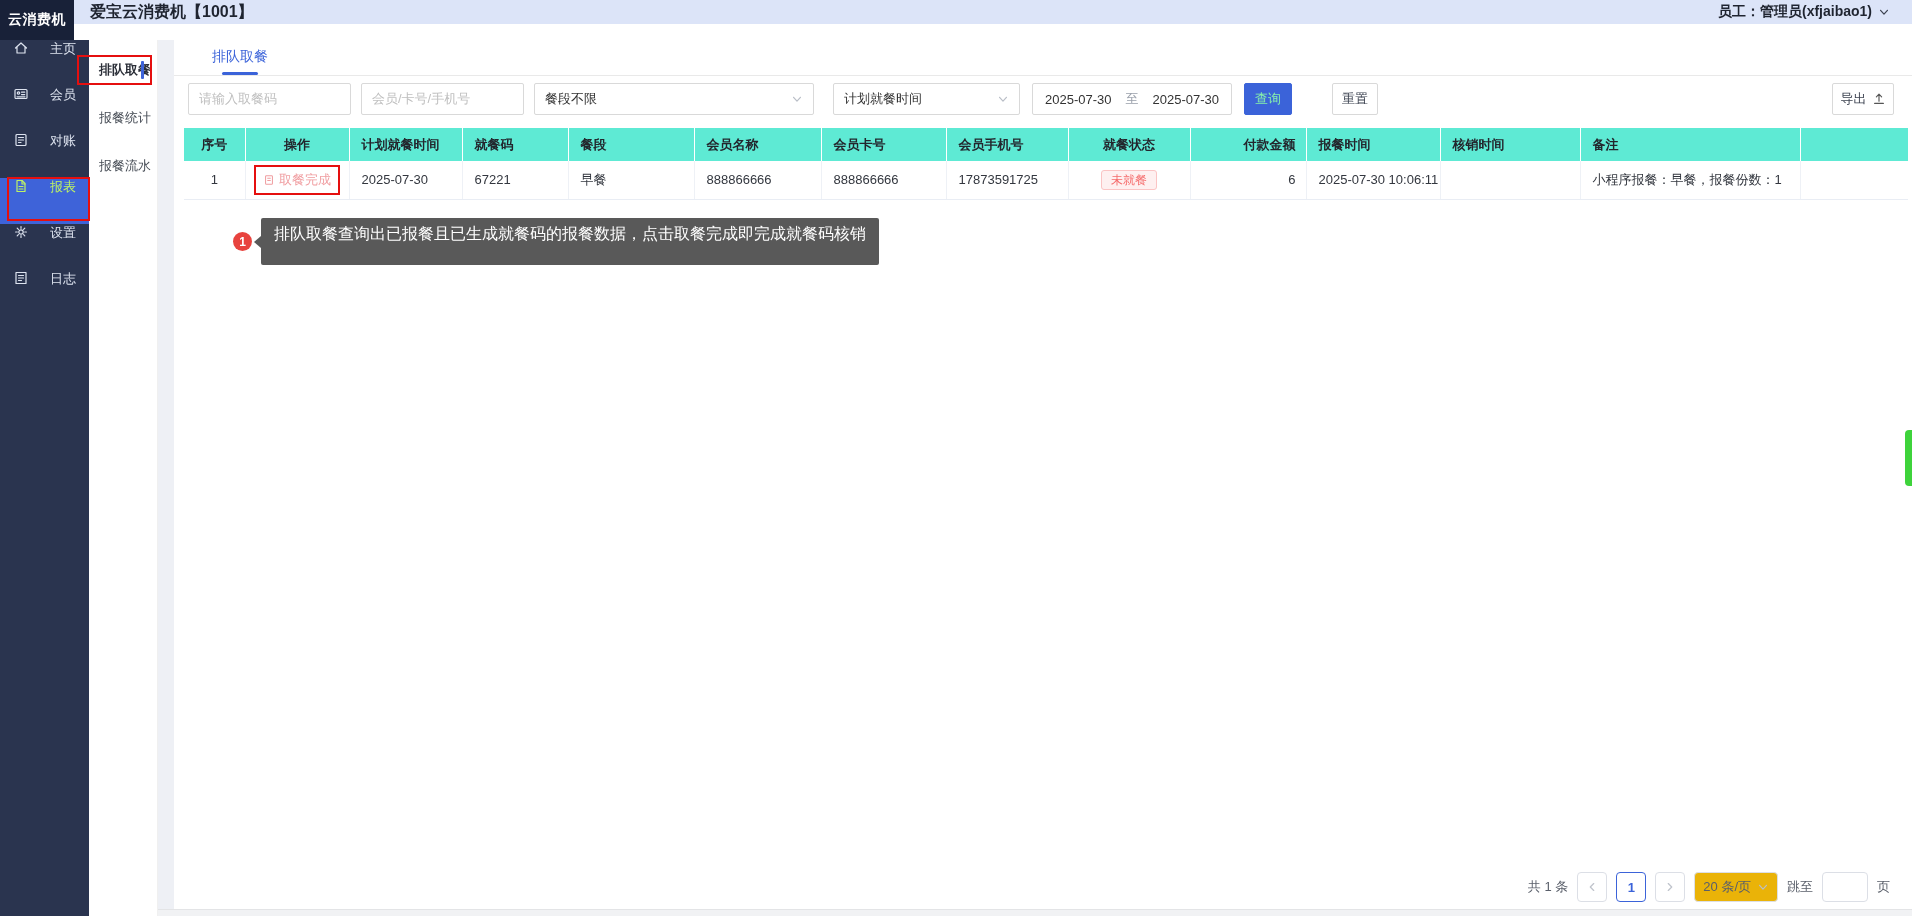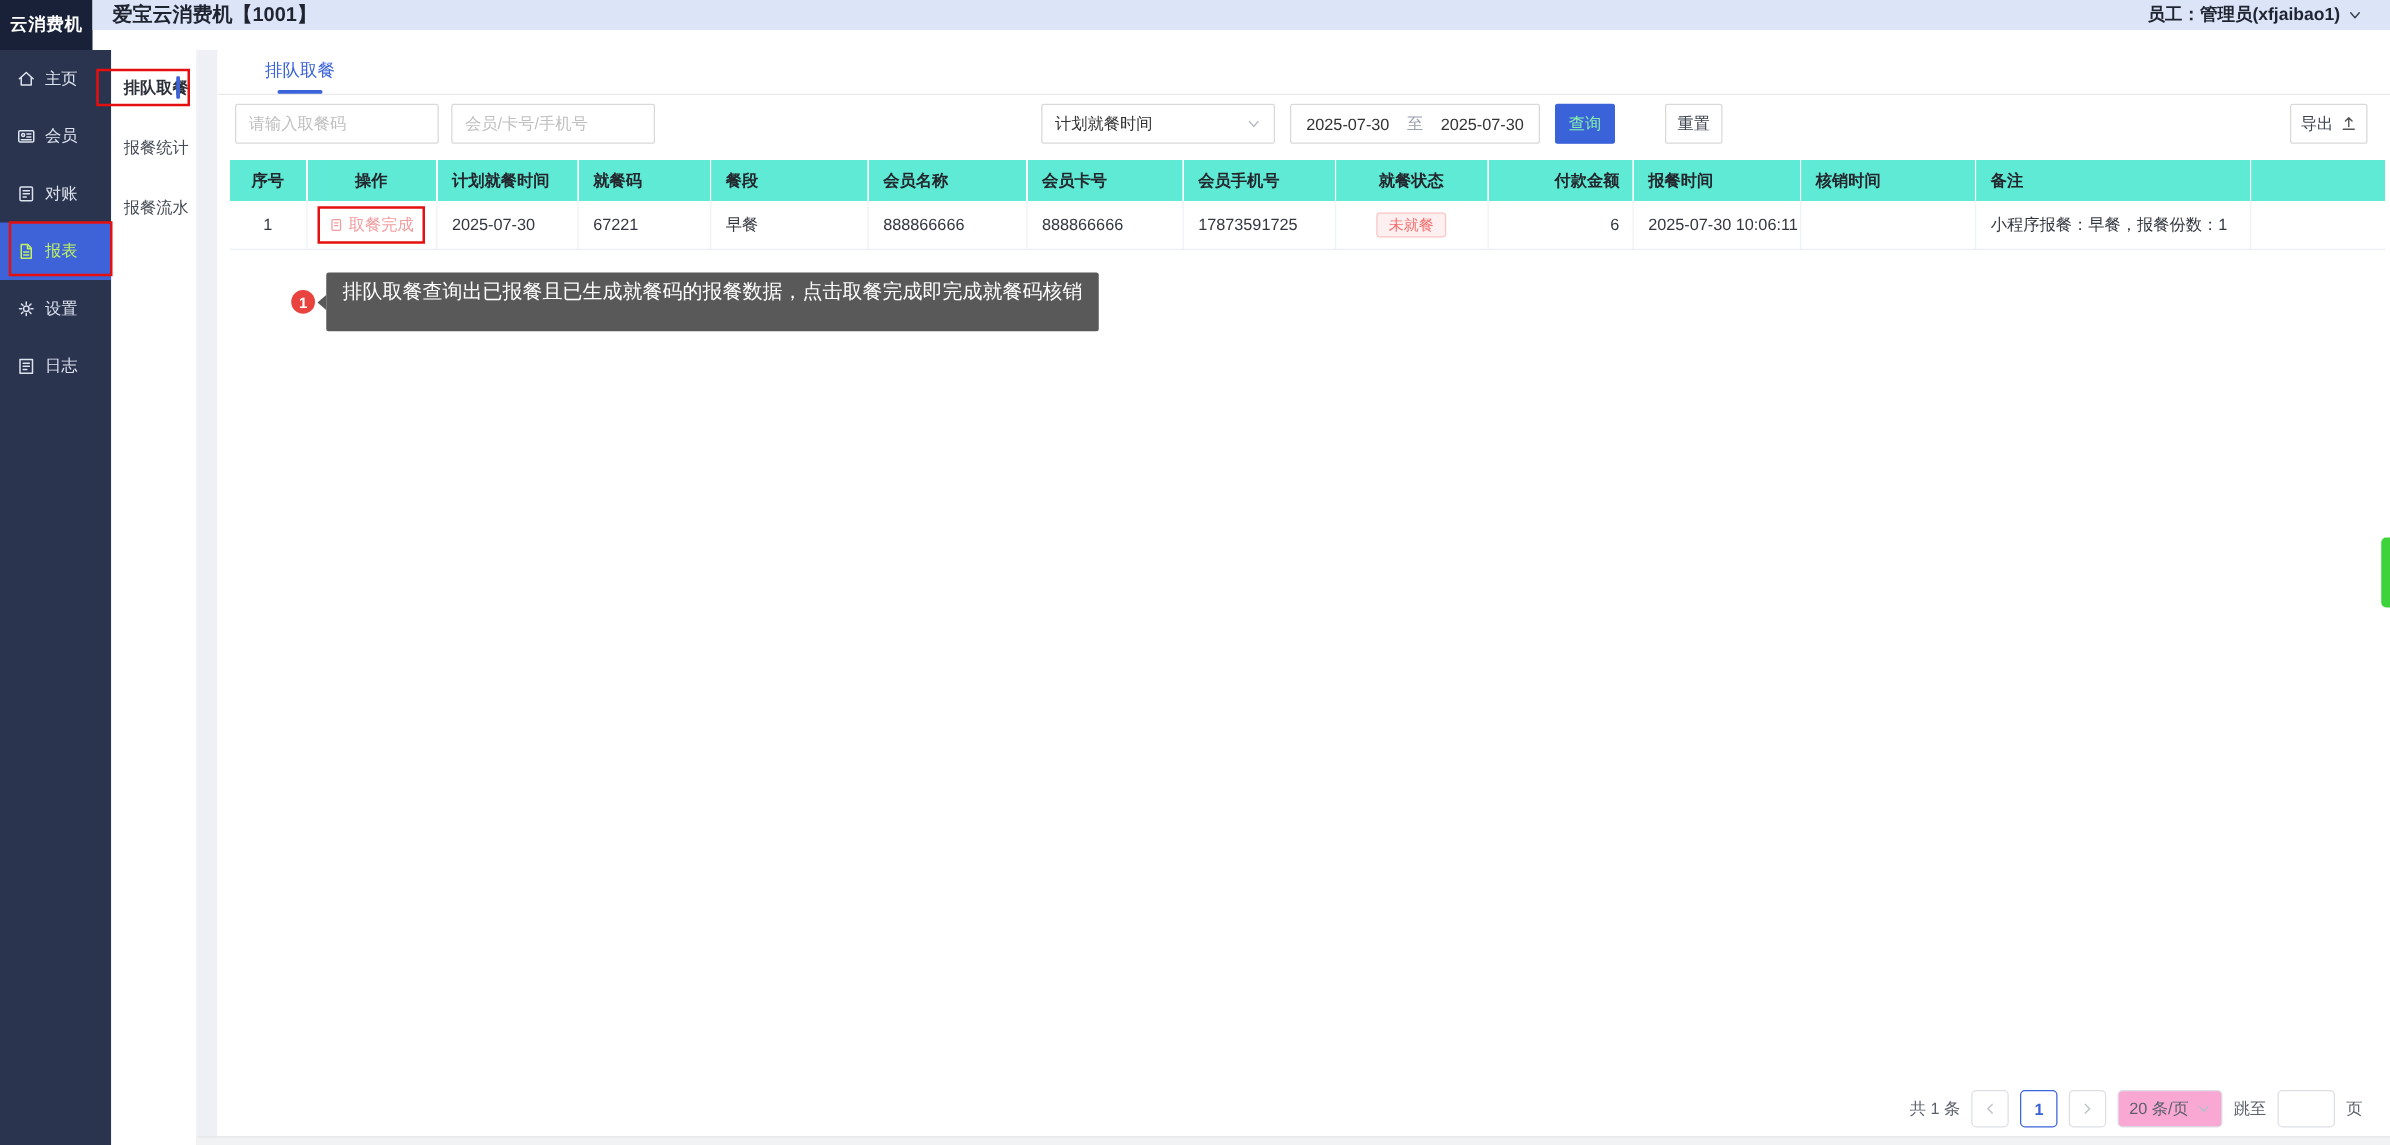--- a/index.html
+++ b/index.html
@@ -13,21 +13,21 @@
           font-size:14px; font-weight:bold; letter-spacing:.5px; }
   #topbar { left:74px; top:0; right:0; height:24px; background:#dce4f8;
             display:flex; align-items:center; padding:0 22px 0 16px; }
   #topbar .title { font-size:16px; font-weight:600; color:#1f2430; }
   #topbar .spacer { flex:1; }
   #topbar .user { font-size:14px; font-weight:700; color:#1f2430;
                   display:flex; align-items:center; gap:6px; }
 
   
   #sidebar { left:0; top:40px; width:89px; bottom:0; background:#2a344f; }
-  .side-item { height:46px; display:flex; align-items:center; gap:7px;
+  .side-item { height:46px; display:flex; align-items:flex-start; gap:21px;
                padding-left:13px; color:#dde3ef; font-size:13px; cursor:pointer; }
   .side-item svg { width:16px; height:16px; stroke:currentColor; fill:none;
                    stroke-width:1.2; stroke-linecap:round; stroke-linejoin:round; flex:0 0 auto; }
   .side-item.active { background:#3e63d9; color:#bef264; }
 
   
   .red-box { border:2px solid #e50f0f; pointer-events:none; z-index:30; }
 
   
   #submenu { left:89px; top:40px; width:69px; bottom:0; background:#fff;
@@ -99,21 +99,21 @@
 
   
   #pager { position:absolute; right:22px; bottom:14px; display:flex; align-items:center;
            gap:9px; font-size:13px; color:#5a5f6a; }
   .pg-box { width:30px; height:30px; border:1px solid #dcdfe6; border-radius:4px;
             background:#fff; display:flex; align-items:center; justify-content:center;
             cursor:pointer; }
   .pg-box svg { width:12px; height:12px; stroke:#c0c4cc; fill:none; stroke-width:1.5;
                 stroke-linecap:round; stroke-linejoin:round; }
   .pg-box.current { border-color:#3b63d9; color:#3b63d9; font-weight:700; }
-  .pg-size { height:30px; border:1px solid #dcdfe6; border-radius:4px; background:#f9a8d4;
+  .pg-size { height:30px; border:1px solid #dcdfe6; border-radius:4px; background:#eab308;
              display:flex; align-items:center; gap:6px; padding:0 8px; cursor:pointer; }
   .pg-jump-input { width:46px; height:30px; border:1px solid #dcdfe6; border-radius:4px;
                    background:#fff; }
 
   #bottom-strip { left:158px; right:0; bottom:0; height:7px; background:#f1f2f4;
                   border-top:1px solid #e3e4e6; }
   #green-widget { right:0; top:430px; width:7px; height:56px; background:#3ed33b;
                   border-radius:4px 0 0 4px; }
 </style>
 </head>
@@ -201,20 +201,28 @@
 
   <div id="tabbar">
     <span class="tab">排队取餐</span>
   </div>
 
   <div class="ctrl" style="left:14px; width:163px;">
     <span class="ph">请输入取餐码</span>
   </div>
   <div class="ctrl" style="left:187px; width:163px;">
     <span class="ph">会员/卡号/手机号</span>
+  </div>
+  <div class="ctrl" style="left:360px; width:280px;">
+    <span>餐段不限</span>
+    <span class="caret">
+      <svg viewBox="0 0 14 14">
+          <path d="M3 5 7 9.5 11 5"></path>
+        </svg>
+    </span>
   </div>
   <div class="ctrl" style="left:659px; width:187px;">
     <span>计划就餐时间</span>
     <span class="caret">
       <svg viewBox="0 0 14 14">
           <path d="M3 5 7 9.5 11 5"></path>
         </svg>
     </span>
   </div>
   <div class="ctrl" style="left:858px; width:200px; justify-content:center;">

